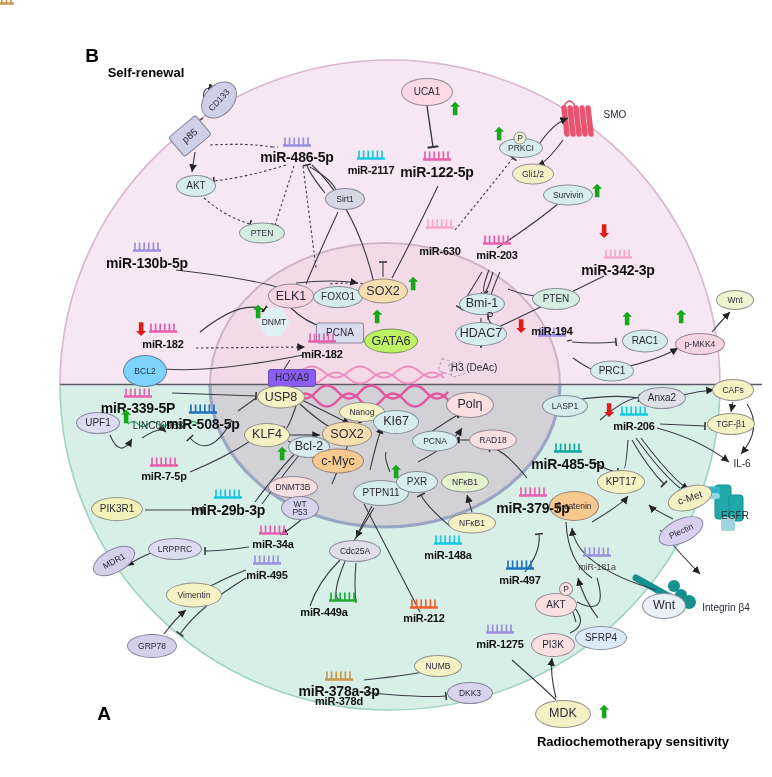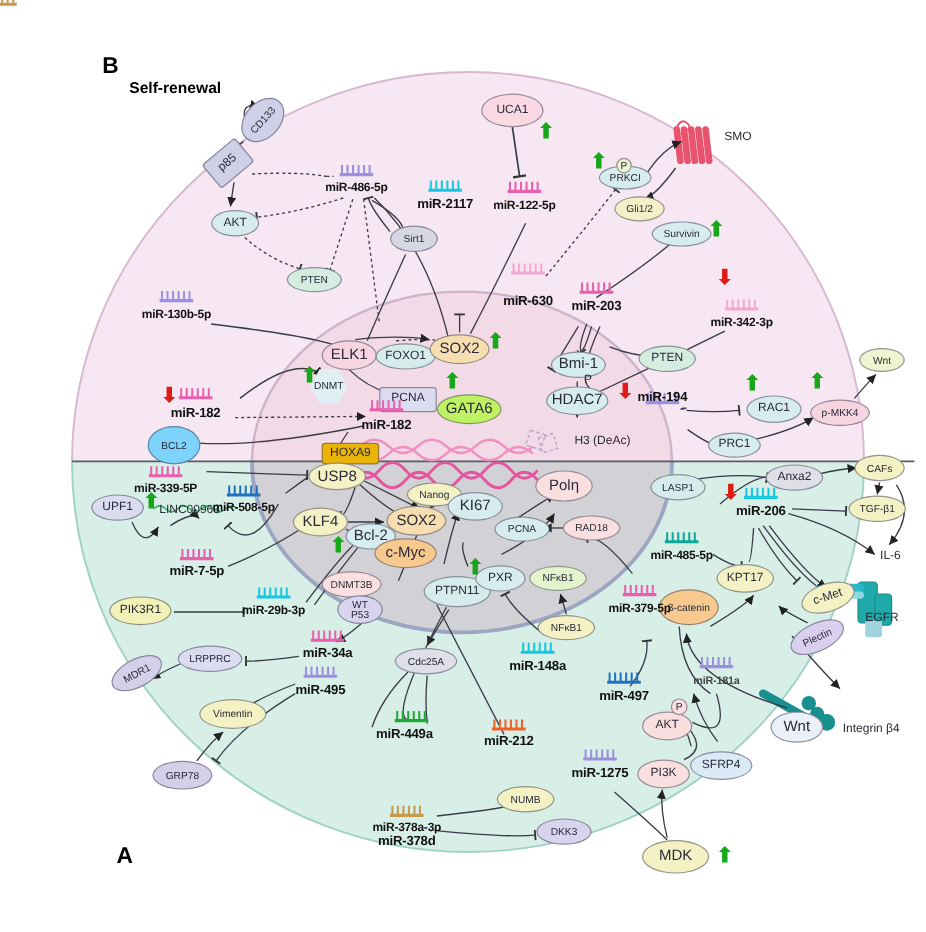--- a/index.html
+++ b/index.html
@@ -18,22 +18,22 @@
        font-size:10px;color:#2a2a38;padding:2px 7px;}
   .ell.sm{font-size:8.5px;padding:1px 5px;}
   .ell.lg{font-size:12.5px;padding:3px 9px;}
 
   
   .rect{border-radius:3px;border:1px solid rgba(70,70,90,.55);
         font-size:10px;color:#2a2a38;padding:2px 6px;}
 
   
   .mir{font-weight:bold;font-size:11px;color:#111;letter-spacing:-.2px;}
-  .mir.sm{font-size:10px;}
-  .mir.thin{font-weight:bold;color:#444;font-size:9px;}
+  .mir.sm{font-size:14px;}
+  .mir.thin{font-weight:normal;color:#444;font-size:9px;}
 
   
   .comb{position:absolute;transform:translate(-50%,-50%);}
 
   .plain{font-size:10px;color:#2a2a38;}
   .panel-letter{font-weight:bold;font-size:19px;color:#000;}
   .section-title{font-weight:bold;font-size:13px;color:#000;}
 
   .arrow-up{color:#17a81a;font-weight:bold;}
   .arrow-dn{color:#e01b16;font-weight:bold;}
@@ -244,23 +244,23 @@
       <div class="node ell sm" style="left: 568px; top: 195px; width: 50px; height: 21px; background: rgb(214, 236, 239);">Survivin</div>
       <div class="node ell lg" style="left: 291px; top: 296px; width: 46px; height: 25px; background: rgb(246, 213, 225);">ELK1</div>
       <div class="node ell" style="left: 338px; top: 297px; width: 50px; height: 22px; background: rgb(214, 236, 234);">FOXO1</div>
       <div class="node ell lg" style="left: 383px; top: 291px; width: 50px; height: 25px; background: rgb(246, 222, 176);">SOX2</div>
       <div class="node ell sm" style="left: 274px; top: 322px; width: 31px; height: 31px; background: rgb(223, 240, 244); clip-path: polygon(25% 4%, 75% 4%, 100% 50%, 75% 96%, 25% 96%, 0% 50%); border: none; border-radius: 0px;">DNMT</div>
       <div class="node rect" style="left: 340px; top: 333px; width: 48px; height: 21px; background: rgb(220, 220, 240);">PCNA</div>
       <div class="node ell lg" style="left: 391px; top: 341px; width: 54px; height: 25px; background: #bef264;">GATA6</div>
       <div class="node ell lg" style="left: 482px; top: 304px; width: 46px; height: 22px; background: rgb(214, 236, 239);">Bmi-1</div>
       <div class="node ell lg" style="left: 481px; top: 334px; width: 52px; height: 24px; background: rgb(214, 236, 239);">HDAC7</div>
       <div class="node plain" style="left: 490px; top: 317px;">P</div>
-      <div class="node plain" style="left: 502px; top: 368px;">H3 (DeAc)</div>
+      <div class="node plain" style="left: 474px; top: 368px;">H3 (DeAc)</div>
       <div class="node ell sm" style="left: 145px; top: 371px; width: 44px; height: 32px; background: #7dd3fc;">BCL2</div>
-      <div class="node rect sm" style="left: 292px; top: 378px; width: 48px; height: 18px; background: #eab308;">HOXA9</div>
+      <div class="node rect sm" style="left: 292px; top: 378px; width: 48px; height: 18px; background: #8b5cf6;">HOXA9</div>
       <div class="node ell" style="left: 556px; top: 299px; width: 48px; height: 22px; background: rgb(213, 236, 224);">PTEN</div>
       <div class="node ell" style="left: 645px; top: 341px; width: 46px; height: 23px; background: rgb(214, 236, 239);">RAC1</div>
       <div class="node ell sm" style="left: 700px; top: 344px; width: 50px; height: 22px; background: rgb(246, 213, 225);">p-MKK4</div>
       <div class="node ell sm" style="left: 735px; top: 300px; width: 38px; height: 20px; background: rgb(238, 244, 207);">Wnt</div>
       <div class="node ell" style="left: 612px; top: 371px; width: 44px; height: 21px; background: rgb(214, 236, 239);">PRC1</div>
       <svg width="30" height="13" class="comb" style="left: 297px; top: 142px;">
         <line x1="1" y1="10" x2="29" y2="10" stroke="#9b8fe0" stroke-width="2.6"></line>
         <line x1="3" y1="10" x2="3" y2="2" stroke="#9b8fe0" stroke-width="1.7"></line>
         <line x1="7.6" y1="10" x2="7.6" y2="2" stroke="#9b8fe0" stroke-width="1.7"></line>
         <line x1="12.2" y1="10" x2="12.2" y2="2" stroke="#9b8fe0" stroke-width="1.7"></line>
@@ -475,21 +475,21 @@
       <div class="node mir" style="left: 267px; top: 576px;">miR-495</div>
       <svg width="30" height="13" class="comb" style="left: 343px; top: 597px;">
         <line x1="1" y1="10" x2="29" y2="10" stroke="#1faa35" stroke-width="2.6"></line>
         <line x1="3" y1="10" x2="3" y2="2" stroke="#1faa35" stroke-width="1.7"></line>
         <line x1="7.6" y1="10" x2="7.6" y2="2" stroke="#1faa35" stroke-width="1.7"></line>
         <line x1="12.2" y1="10" x2="12.2" y2="2" stroke="#1faa35" stroke-width="1.7"></line>
         <line x1="16.799999999999997" y1="10" x2="16.799999999999997" y2="2" stroke="#1faa35" stroke-width="1.7"></line>
         <line x1="21.4" y1="10" x2="21.4" y2="2" stroke="#1faa35" stroke-width="1.7"></line>
         <line x1="26" y1="10" x2="26" y2="2" stroke="#1faa35" stroke-width="1.7"></line>
       </svg>
-      <div class="node mir" style="left: 337px; top: 613px;">miR-449a</div>
+      <div class="node mir" style="left: 324px; top: 613px;">miR-449a</div>
       <svg width="30" height="13" class="comb" style="left: 424px; top: 604px;">
         <line x1="1" y1="10" x2="29" y2="10" stroke="#f0622a" stroke-width="2.6"></line>
         <line x1="3" y1="10" x2="3" y2="2" stroke="#f0622a" stroke-width="1.7"></line>
         <line x1="7.6" y1="10" x2="7.6" y2="2" stroke="#f0622a" stroke-width="1.7"></line>
         <line x1="12.2" y1="10" x2="12.2" y2="2" stroke="#f0622a" stroke-width="1.7"></line>
         <line x1="16.799999999999997" y1="10" x2="16.799999999999997" y2="2" stroke="#f0622a" stroke-width="1.7"></line>
         <line x1="21.4" y1="10" x2="21.4" y2="2" stroke="#f0622a" stroke-width="1.7"></line>
         <line x1="26" y1="10" x2="26" y2="2" stroke="#f0622a" stroke-width="1.7"></line>
       </svg>
       <div class="node mir" style="left: 424px; top: 619px;">miR-212</div>
@@ -586,14 +586,15 @@
       <div class="node arrow-up" style="left: 126px; top: 418px; font-size: 17px;">⬆</div>
       <div class="node arrow-up" style="left: 282px; top: 455px; font-size: 17px;">⬆</div>
       <div class="node arrow-up" style="left: 396px; top: 473px; font-size: 17px;">⬆</div>
       <div class="node arrow-dn" style="left: 609px; top: 411px; font-size: 17px;">⬇</div>
       <div class="node arrow-up" style="left: 604px; top: 713px; font-size: 17px;">⬆</div>
     </div>
 
 <div class="node panel-letter" style="left:92px;top:56px">B</div>
 <div class="node panel-letter" style="left:104px;top:714px">A</div>
 <div class="node section-title" style="left:146px;top:73px">Self-renewal</div>
+<div class="node section-title" style="left:633px;top:742px">Radiochemotherapy sensitivity</div>
 
 </div>
 
 </body></html>

